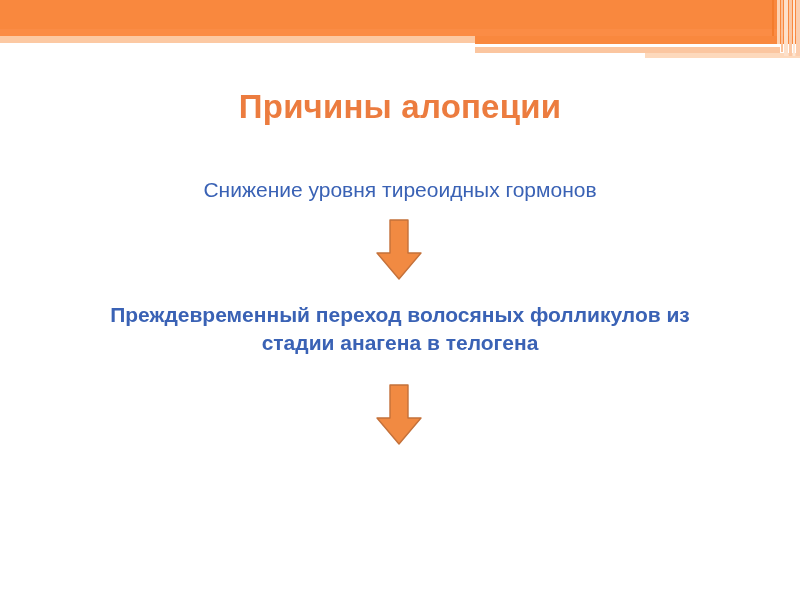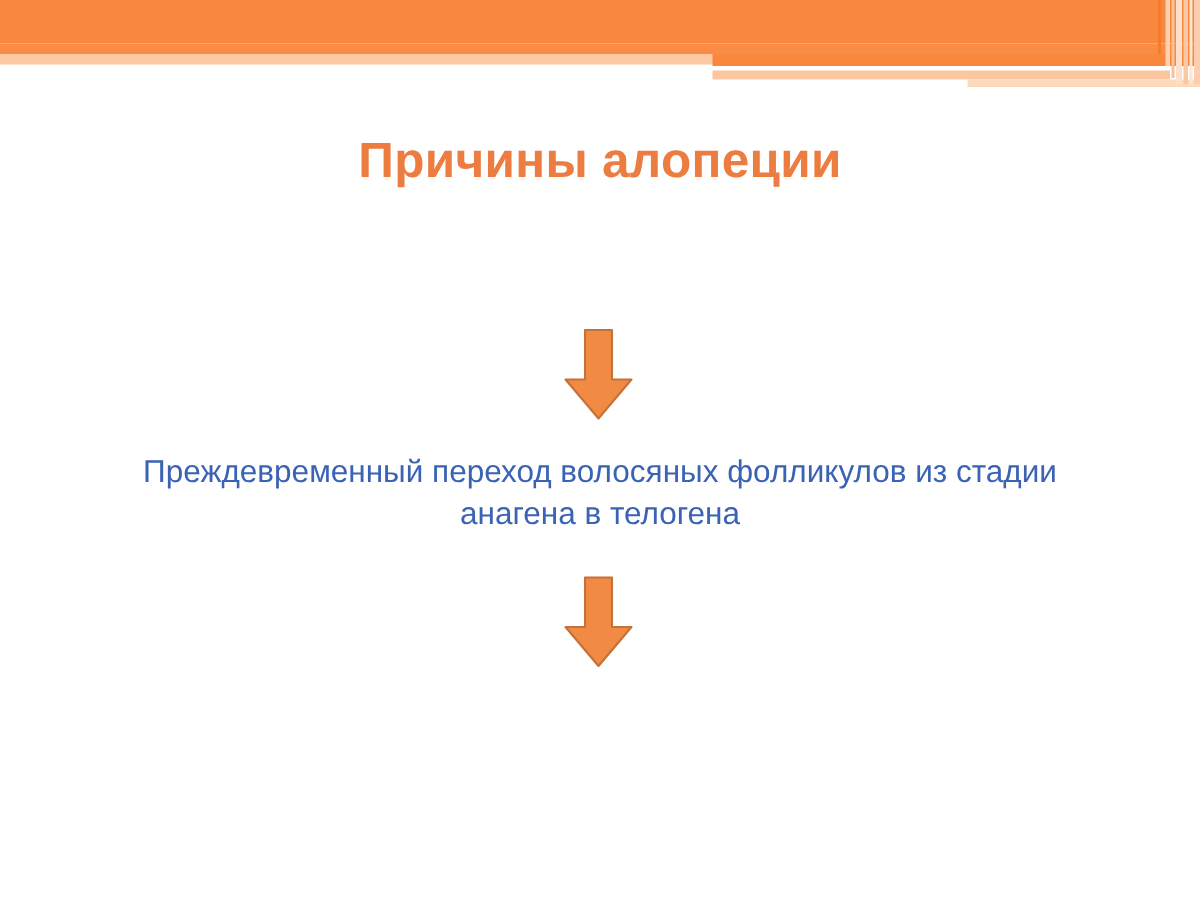--- a/index.html
+++ b/index.html
@@ -126,21 +126,21 @@
   
   .body-text {
     position: absolute;
     color: #3A62B5;
     text-align: center;
     font-size: 21px;
     line-height: 1.32;
     font-weight: normal;
   }
   .step-1 { left: 60px; top: 176px;  width: 680px; }
-  .step-2 { left: 90px; top: 301px;  width: 620px; }
+  .step-2 { left: 90px; top: 301px;  width: 620px; font-weight: bold; }
   .step-3 { left: 55px; top: 456px;  width: 690px; }
 
   
   .arrow {
     position: absolute;
     width: 46px;
     height: 62px;
   }
   .arrow svg { display: block; width: 46px; height: 62px; }
   .arrow-1 { left: 376px; top: 219px; }
@@ -165,20 +165,21 @@
     <div class="vstripe vs1"></div>
     <div class="vstripe vs2"></div>
     <div class="vstripe vs3"></div>
     <div class="vstripe vs4"></div>
     <div class="vstripe vs5"></div>
     <div class="vstripe vs6"></div>
   </div>
 
   <div class="title">Причины алопеции</div>
 
+  <div class="body-text step-1">Снижение уровня тиреоидных гормонов</div>
 
   <div class="arrow arrow-1">
     <svg viewBox="0 0 46 62" xmlns="http://www.w3.org/2000/svg">
       <polygon points="14,1 32,1 32,34 45,34 23,60 1,34 14,34" fill="#F18A42" stroke="#C4713A" stroke-width="1.4" stroke-linejoin="round"></polygon>
     </svg>
   </div>
 
   <div class="body-text step-2">Преждевременный переход волосяных фолликулов из стадии анагена в телогена</div>
 
   <div class="arrow arrow-2">

